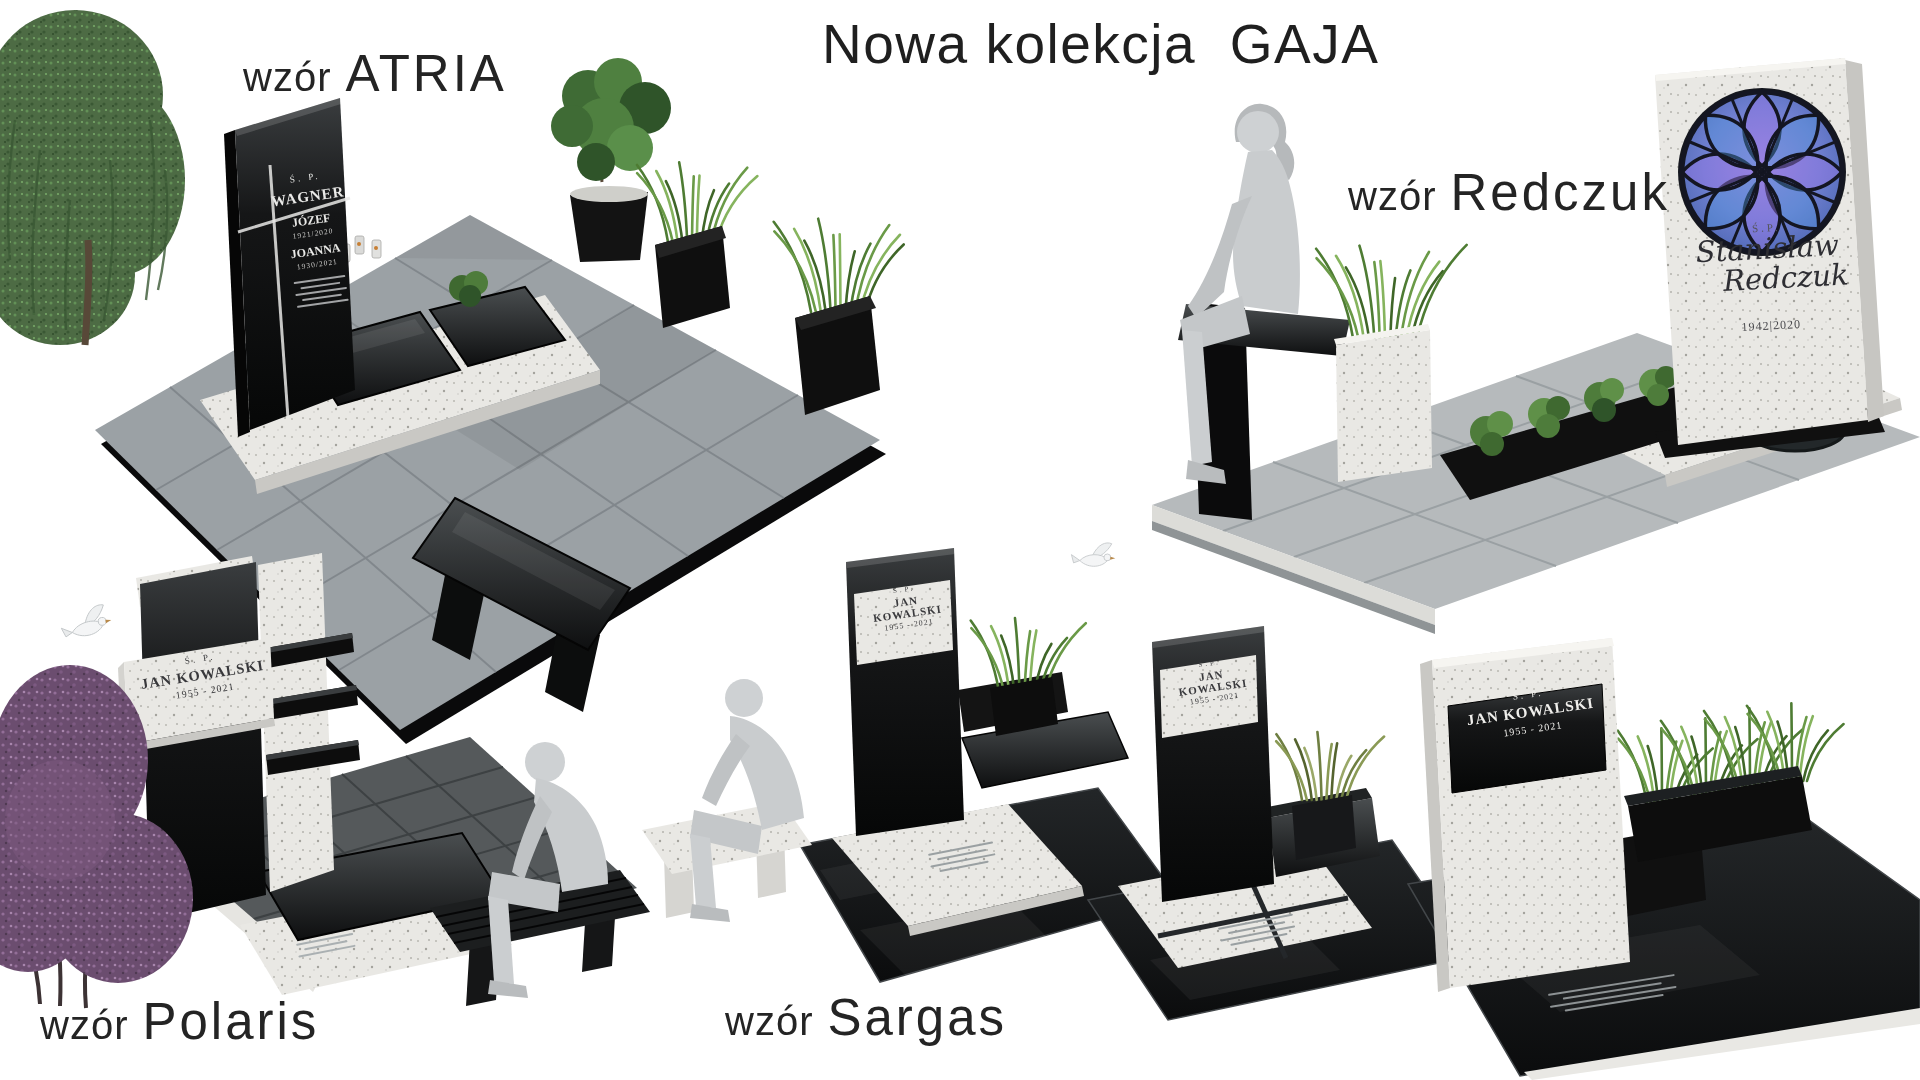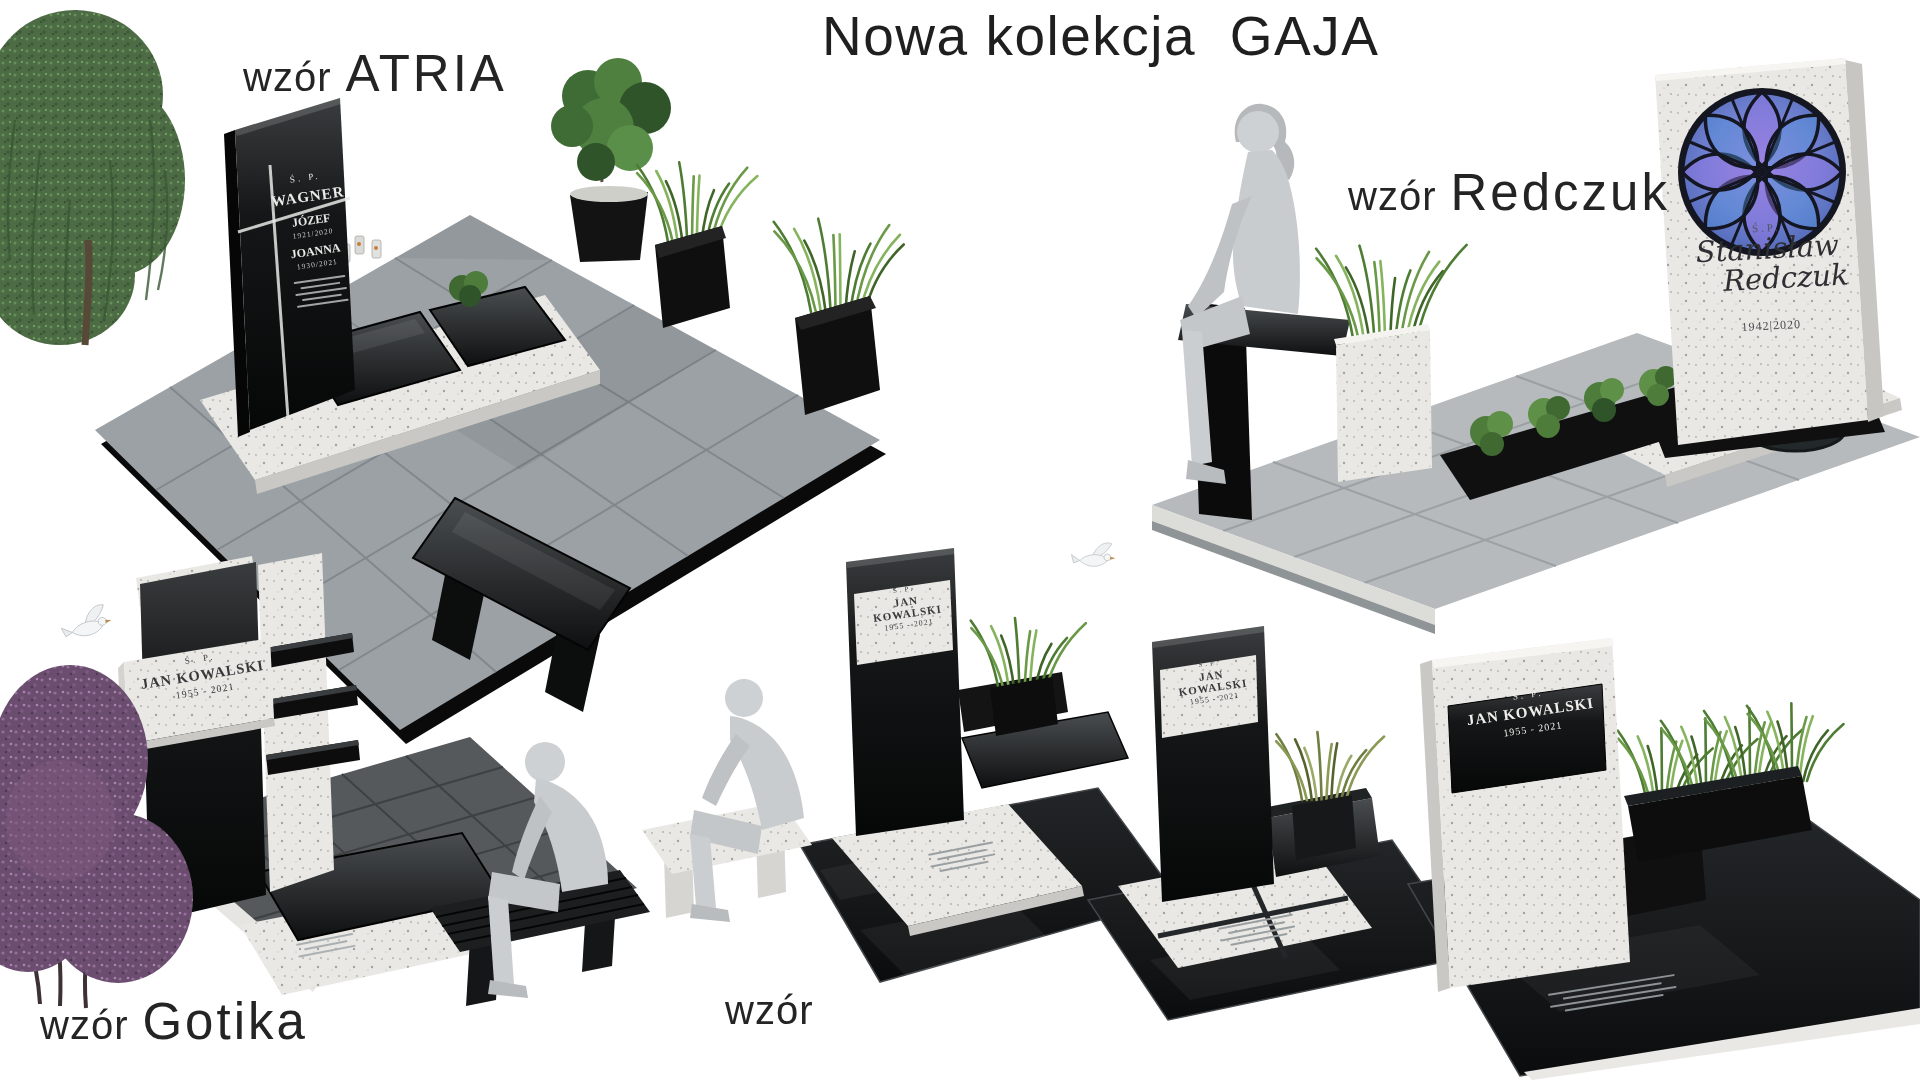--- a/index.html
+++ b/index.html
@@ -582,36 +582,37 @@
     </g>
     <g>
       <polygon points="1420,664 1432,660 1450,988 1438,992" fill="#c9c8c4"></polygon>
       <polygon points="1432,660 1612,638 1630,962 1450,988" fill="url(#terr)"></polygon>
       <polygon points="1432,660 1612,638 1614,646 1434,668" fill="#f6f5f1"></polygon>
       <polygon points="1448,706 1602,684 1606,770 1452,793" fill="url(#gBlack)" stroke="#000"></polygon>
     </g>
   </g>
 </svg>
 
-<div class="overlay title" style="left:822px;top:4px;">Nowa kolekcja  GAJA</div>
+<div class="overlay title" style="left:822px;top:12px;">Nowa kolekcja  GAJA</div>
 
 <div class="overlay design-label" style="left:243px;top:44px;">
   <span class="prefix">wzór</span>
   <span class="name">ATRIA</span>
 </div>
 <div class="overlay design-label" style="left:1348px;top:163px;">
   <span class="prefix">wzór</span>
   <span class="name">Redczuk</span>
 </div>
 <div class="overlay design-label" style="left:40px;top:992px;">
   <span class="prefix">wzór</span>
-  <span class="name">Gotika</span>
+  <span class="name">Polaris</span>
 </div>
 <div class="overlay design-label" style="left:725px;top:988px;">
   <span class="prefix">wzór</span>
+  <span class="name">Sargas</span>
 </div>
 
 <div class="overlay inscription ins-atria">
   <div class="sp">Ś. P.</div>
   <div class="nm">WAGNER</div>
   <div class="p1">JÓZEF</div>
   <div class="dt">1921/2020</div>
   <div class="p2">JOANNA</div>
   <div class="dt">1930/2021</div>
   <div class="etch etch-atria">

